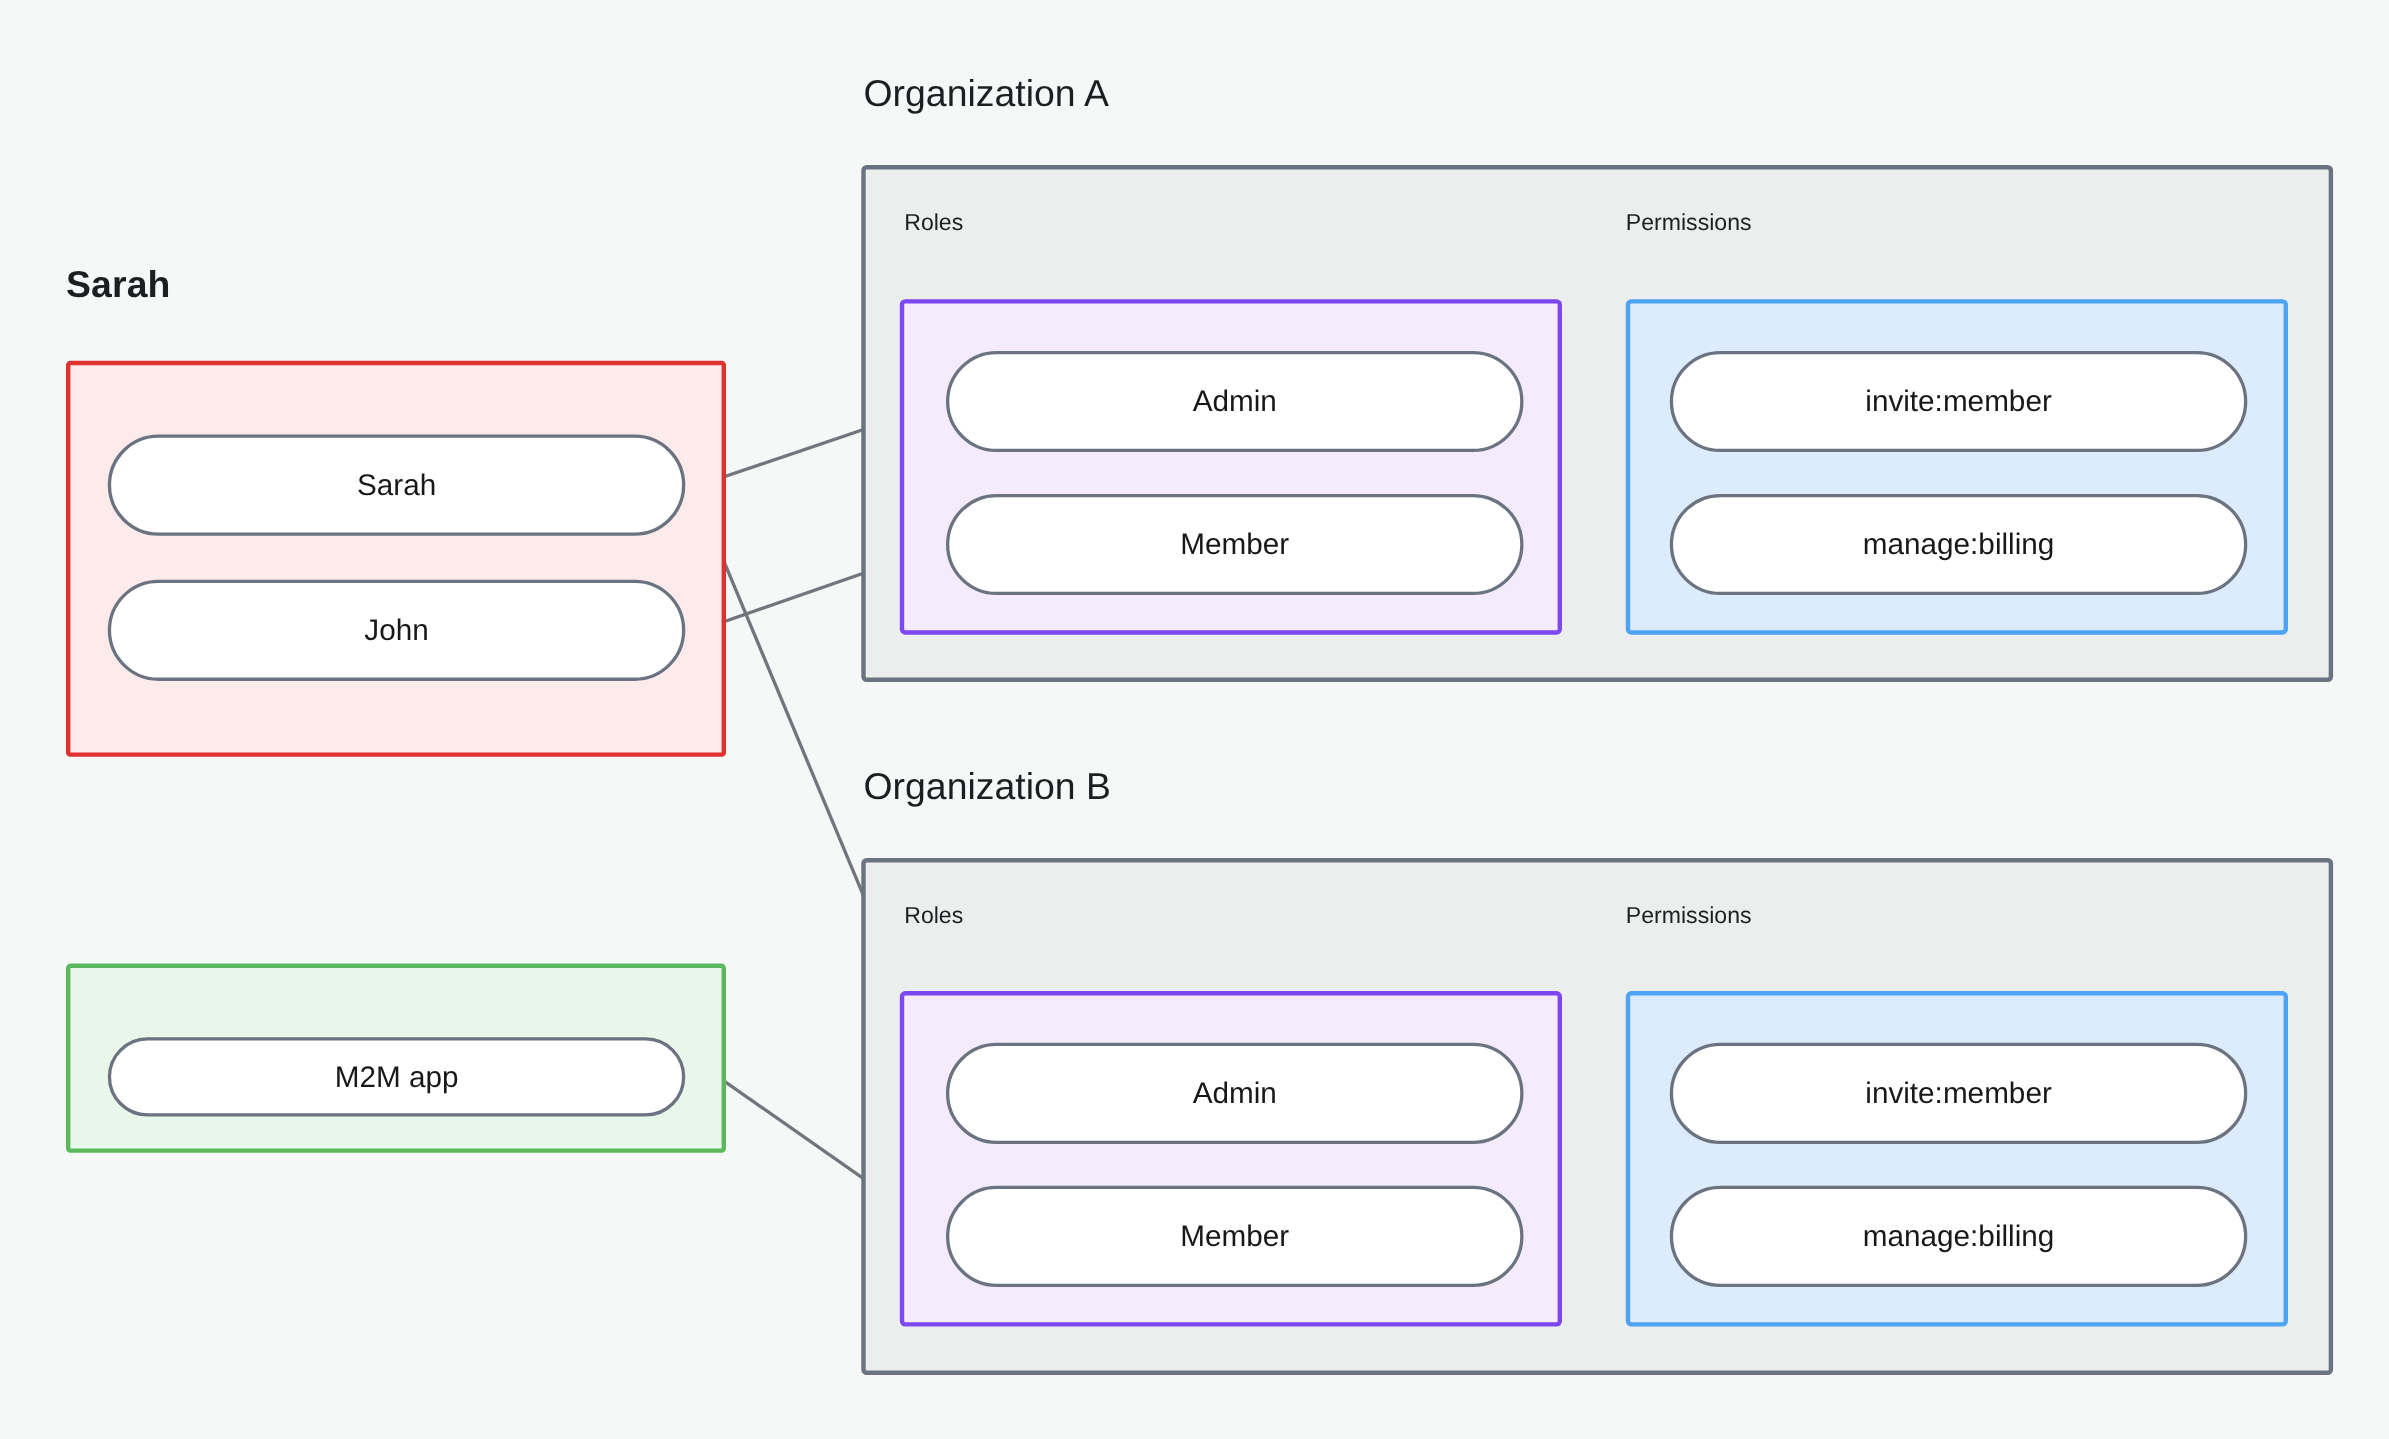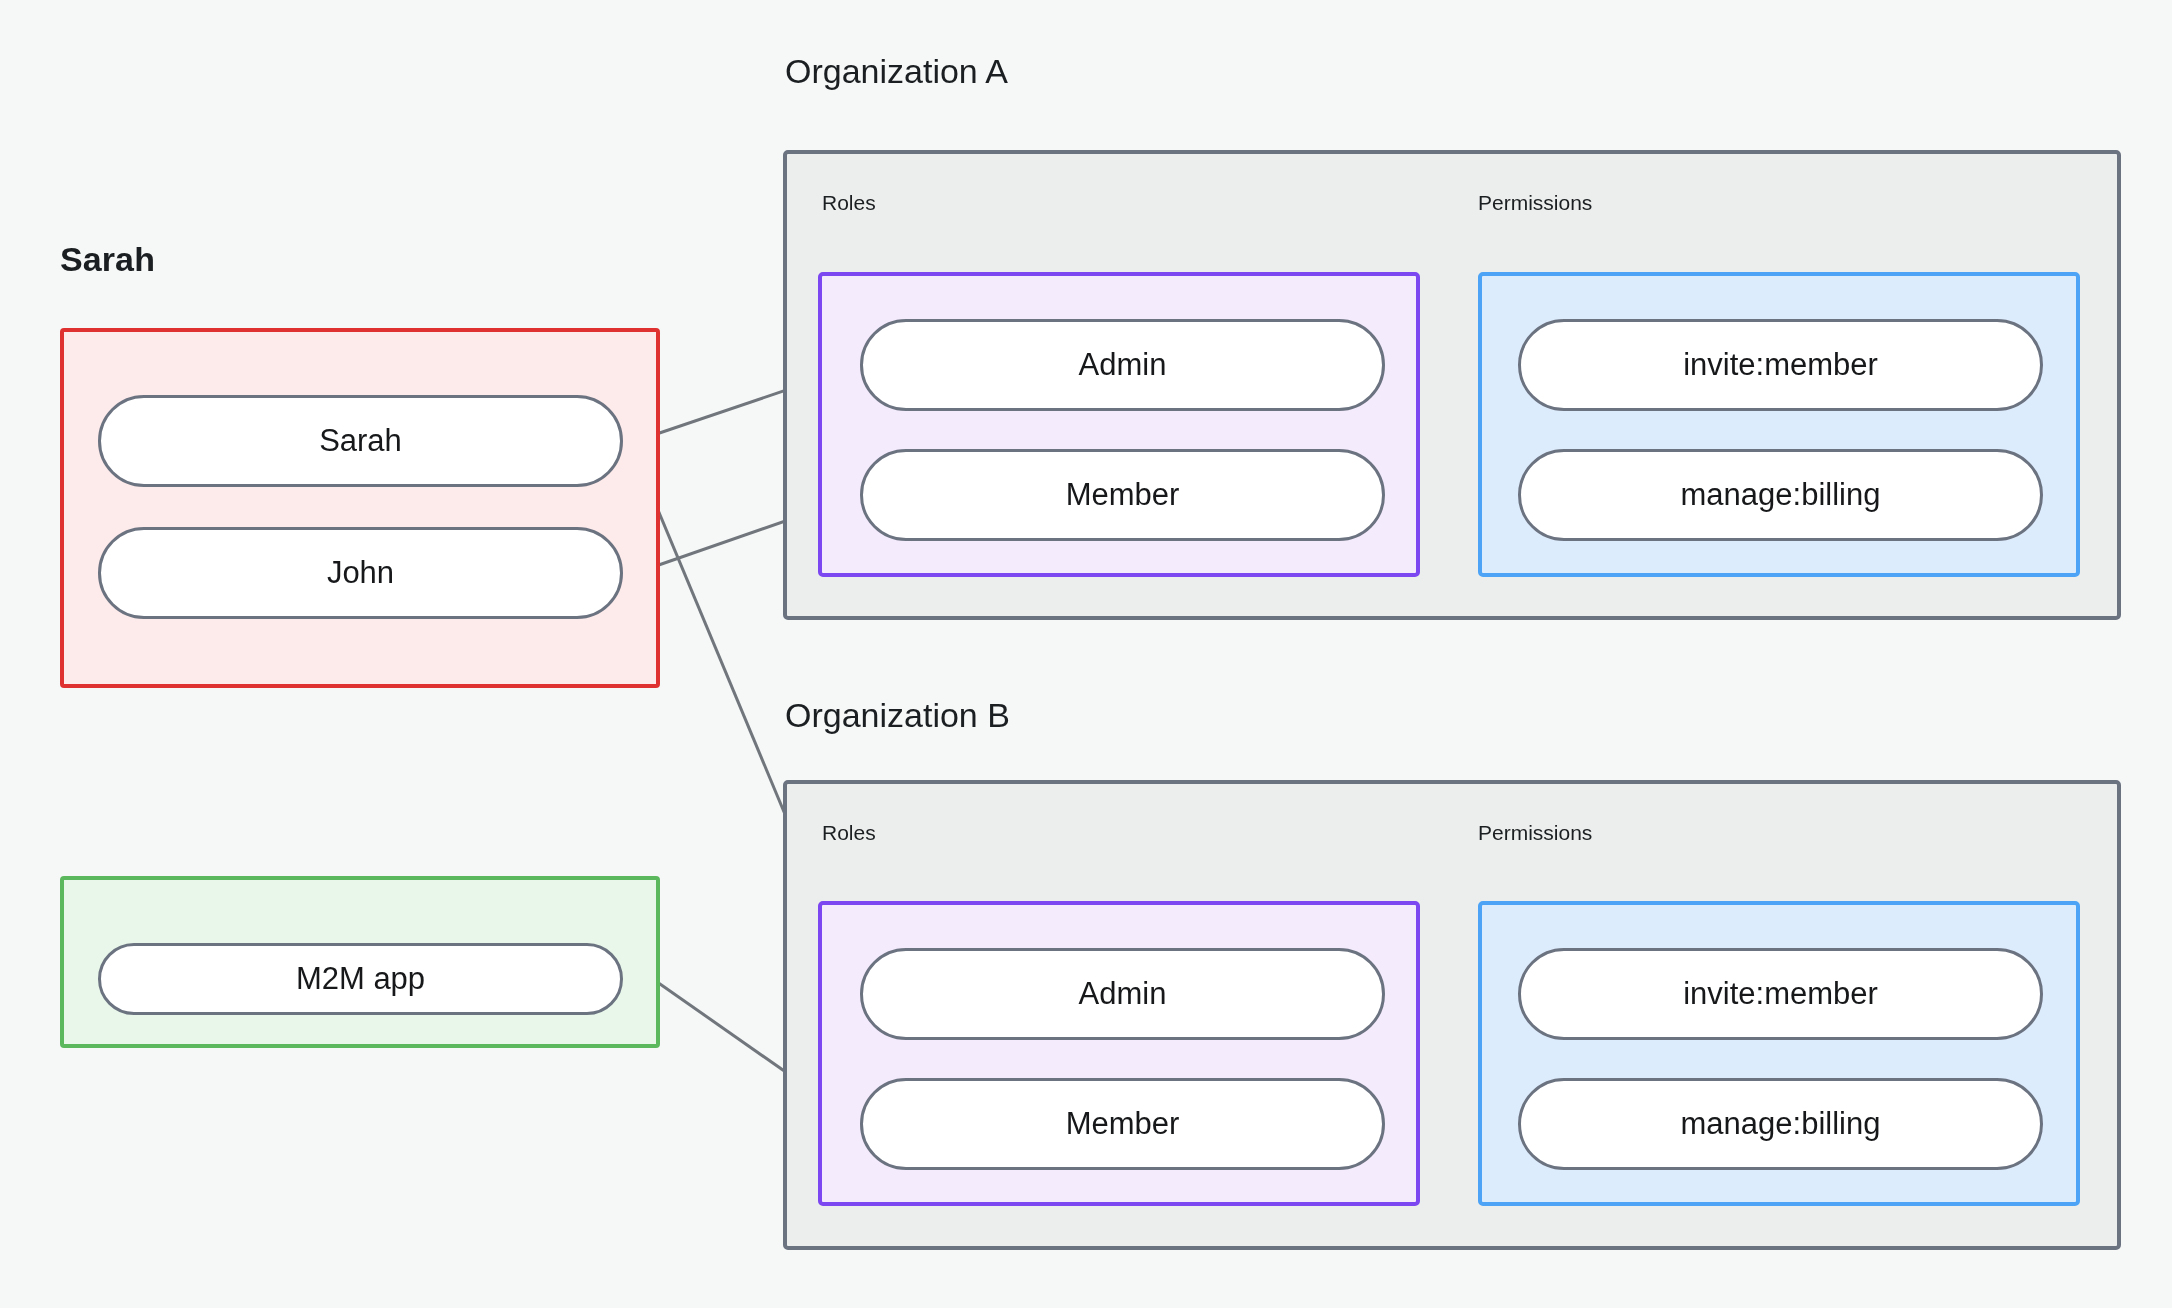--- a/index.html
+++ b/index.html
@@ -77,21 +77,21 @@
   }
   .pill {
     position: absolute;
     box-sizing: border-box;
     border: 3px solid #6b7280;
     background: #ffffff;
     border-radius: 999px;
     display: flex;
     align-items: center;
     justify-content: center;
-    font-size: 31px;
+    font-size: 27px;
     color: #16181a;
     white-space: nowrap;
   }
 </style>
 </head>
 <body>
 
 <div id="canvas">
 
   <svg id="edges" viewBox="0 0 2172 1308" xmlns="http://www.w3.org/2000/svg">
@@ -143,21 +143,21 @@
     <span>Sarah</span>
   </div>
 
 
   <div class="container-box m2m-box" style="left:60px; top:876px; width:600px; height:172px;"></div>
 
   <div class="pill" style="left:98px; top:943px; width:525px; height:72px;">
     <span>M2M app</span>
   </div>
 
-  <div class="org-title" style="left:785px; top:52px;text-align:right;">Organization A</div>
+  <div class="org-title" style="left:785px; top:66px;text-align:right;">Organization A</div>
 
   <div class="container-box org-box" style="left:783px; top:150px; width:1338px; height:470px;"></div>
 
   <div class="sub-title" style="left:822px; top:191px;">Roles</div>
 
   <div class="sub-title" style="left:1478px; top:191px;">Permissions</div>
 
   <div class="container-box roles-box" style="left:818px; top:272px; width:602px; height:305px;"></div>
 
   <div class="container-box perms-box" style="left:1478px; top:272px; width:602px; height:305px;"></div>

